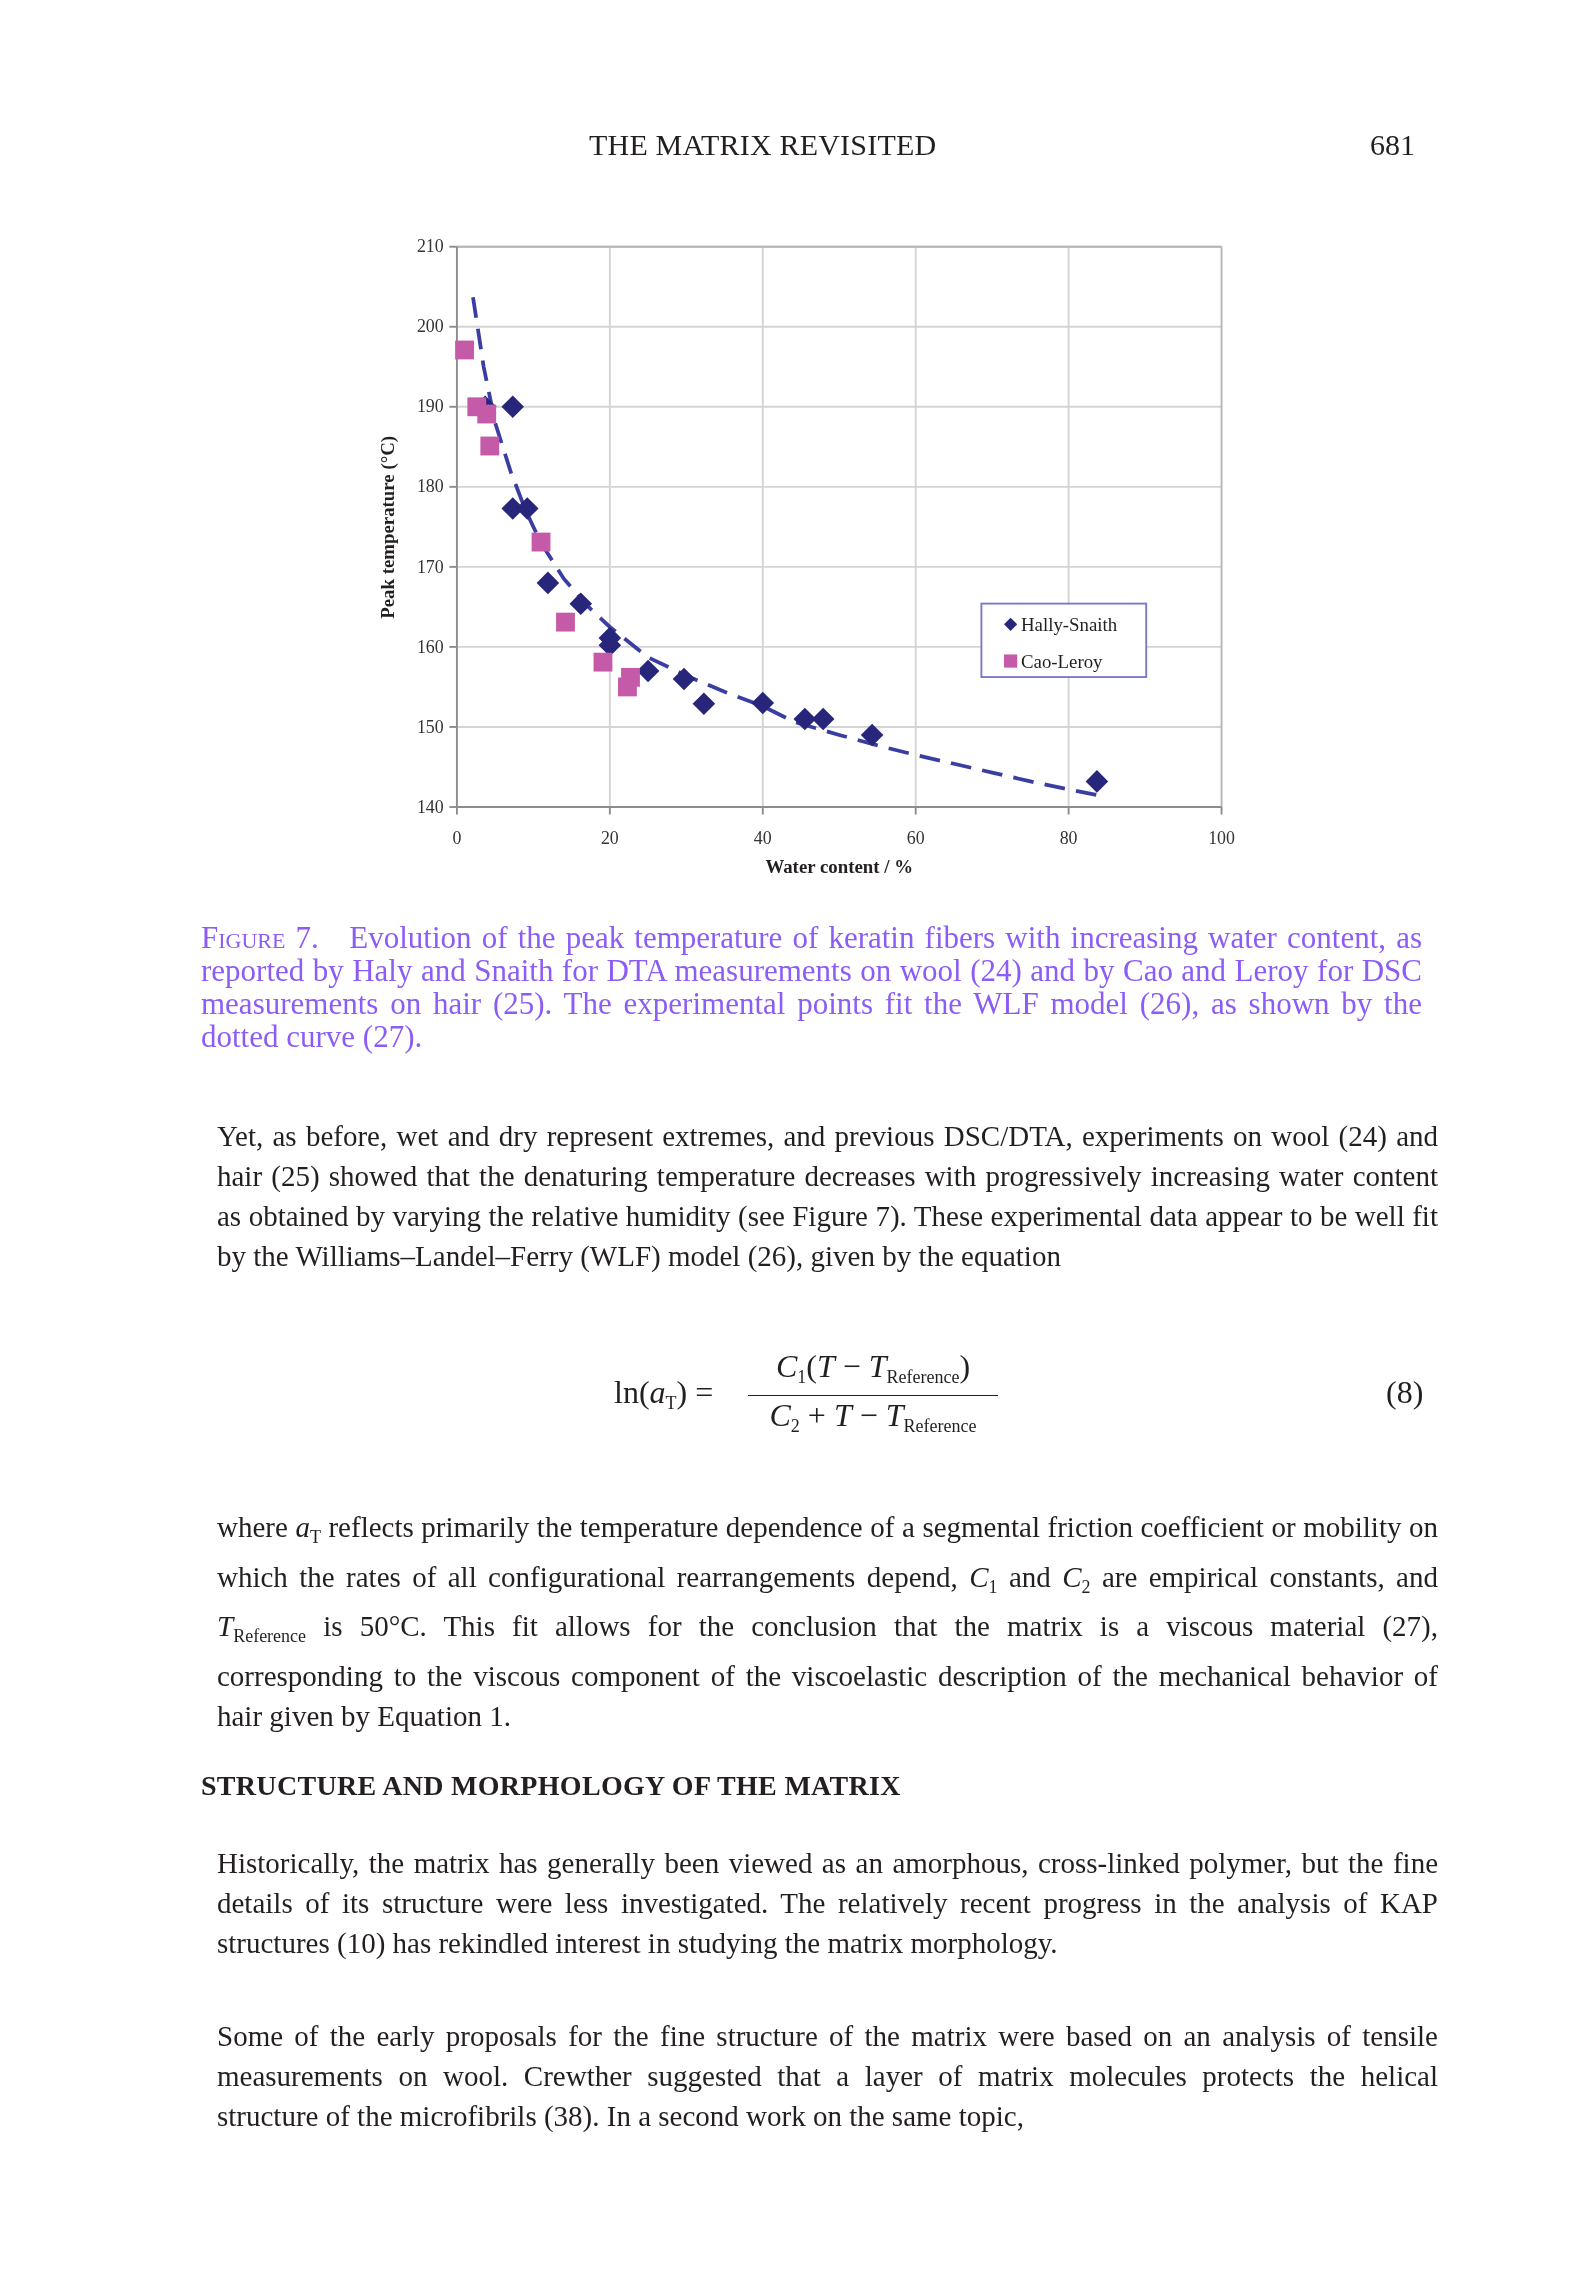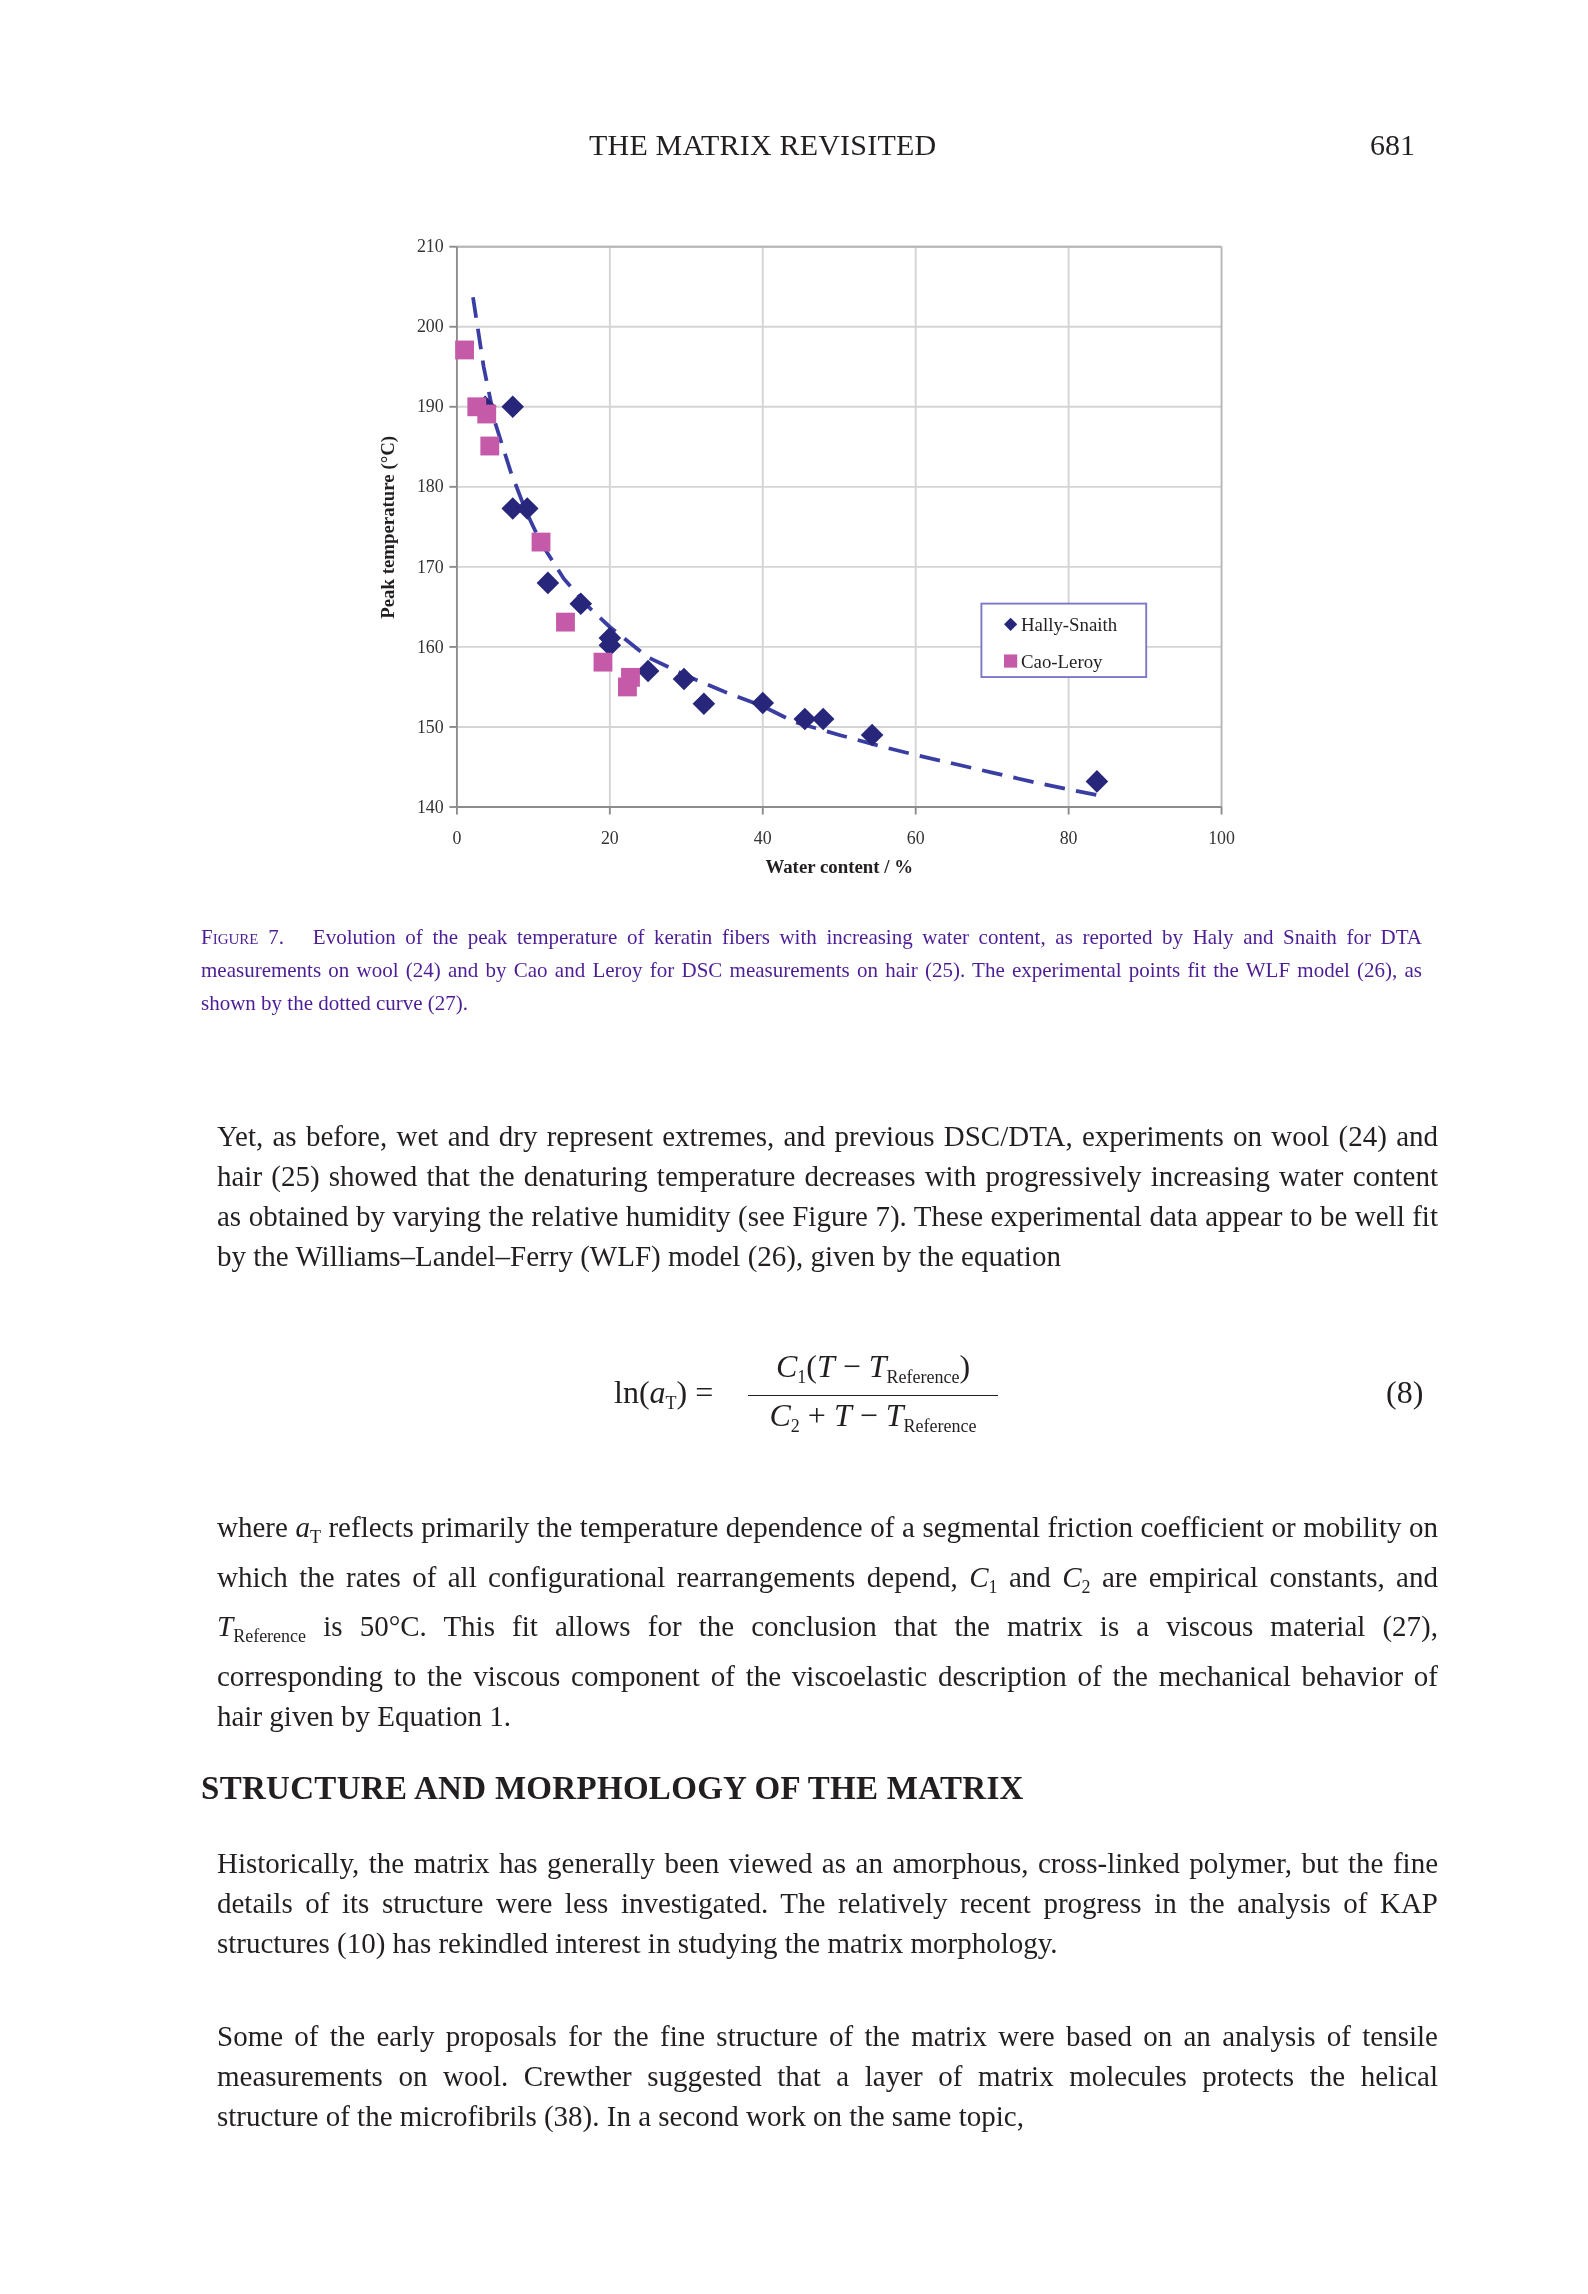--- a/index.html
+++ b/index.html
@@ -9,42 +9,42 @@
   }
   .running-head {
     position: absolute; top: 128px; left: 589px; font-size: 30px; letter-spacing: 0.2px;
   }
   .page-number {
     position: absolute; top: 128px; left: 1370px; font-size: 30px;
   }
   #chart { position: absolute; left: 0; top: 0; }
   .caption {
     position: absolute; left: 201px; top: 921px; width: 1221px;
-    font-size: 21px; line-height: 33px; text-align: justify; color: #4c1d95;
+    font-size: 31px; line-height: 33px; text-align: justify; color: #8b5cf6;
   }
   .caption .fig-label { font-variant: small-caps; }
   .para {
     position: absolute; left: 201px; width: 1221px;
     font-size: 29px; line-height: 40px; text-align: justify; margin: 16px;
   }
   .para.last-line-left { text-align-last: left; }
   .equation {
     position: absolute; left: 614px; top: 1348px; height: 94px; width: 847px;
     font-size: 32px;
   }
   .eq-lhs { position: absolute; left: 0; top: 26px; }
   .frac { position: absolute; left: 134px; top: 0; width: 250px; text-align: center; }
   .frac .num { position: absolute; left: 0; top: 0; width: 100%; white-space: nowrap; }
   .frac .bar { position: absolute; left: 0; top: 47px; width: 100%; height: 0; border-top: 1.9px solid #231f20; }
   .frac .den { position: absolute; left: 0; top: 49px; width: 100%; text-align: center; white-space: nowrap; }
   .eq-number { position: absolute; left: 772px; top: 26px; }
   .sub { font-size: 18px; vertical-align: -5.6px; font-style: normal; }
   .ital { font-style: italic; }
   .section-heading {
-    position: absolute; left: 201px; top: 1770px; font-size: 33px; letter-spacing: 0.3px;
+    position: absolute; left: 201px; top: 1770px; font-size: 28px; letter-spacing: 0.3px;
     font-weight: bold;
   }
 </style>
 </head>
 <body>
 
 <div class="running-head">THE MATRIX REVISITED</div>
 <div class="page-number">681</div>
 
 <svg id="chart" width="1589" height="904" xmlns="http://www.w3.org/2000/svg" viewBox="0 0 1687 960">

